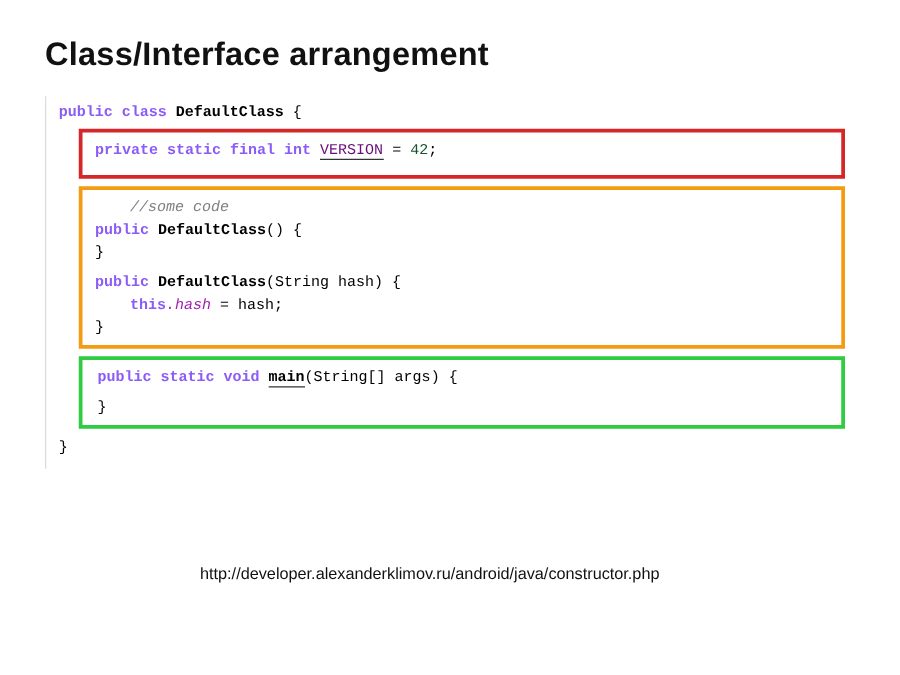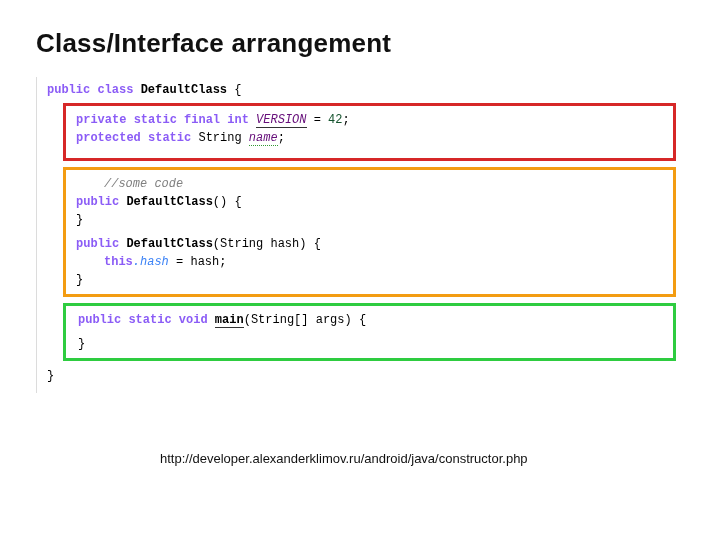--- a/index.html
+++ b/index.html
@@ -10,22 +10,22 @@
   .labels { width: 224px; flex: none; display: flex; flex-direction: column; }
   .label { font-size: 22px; color: #8a8a8a; font-weight: 400; }
   .label-vars { margin-top: 16px; }
   .label-ctor { margin-top: 84px; }
   .label-meth { margin-top: 144px; }
   .code-panel { flex: 1; background: #fff; border-left: 1px solid #dcdcdc; padding: 4px 8px 8px 10px; font-family: Consolas, "Courier New", monospace; font-size: 12px; line-height: 1.5; color: #000; }
   .code-panel .blank { height: 6px; }
   .kw { color: #8b5cf6; font-weight: bold; }
   .type { color: #000; }
   .name-bold { font-weight: bold; color: #000; }
-  .ident { color: #3b82f6; font-style: italic; }
-  .ident-u { color: #660e7a; font-style: italic; border-bottom: 1px dotted #339933; }
+  .ident { color: #a21caf; font-style: italic; }
+  .ident-u { color: #660e7a; border-bottom: 1px dotted #339933; }
   .underline { border-bottom: 1px solid #333; padding-bottom: 0px; }
   .num { color: #14532d; }
   .comment { color: #808080; font-style: italic; }
   .box { border: 3px solid; padding: 5px 8px 5px 10px; margin: 4px 0 6px 16px; }
   .box-red { border-color: #d62728; }
   .box-orange { border-color: #f39c12; }
   .box-green { border-color: #2ecc40; padding-left: 12px; }
   .ind1 { padding-left: 28px; display: block; }
   .row { display: block; white-space: pre; }
   .footer-link { position: absolute; left: 140px; bottom: 30px; font-size: 13px; color: #111; padding-left: 20px; }
@@ -37,21 +37,20 @@
   <div class="title">Class/Interface arrangement</div>
 
   <div class="content">
 
     <div class="code-panel">
 
       <span class="row"><span class="kw">public</span> <span class="kw">class</span> <span class="name-bold">DefaultClass</span><span> {</span></span>
 
       <div class="box box-red">
         <span class="row"><span class="kw">private</span> <span class="kw">static</span> <span class="kw">final</span> <span class="kw">int</span> <span class="ident-u underline">VERSION</span><span> = </span><span class="num">42</span><span>;</span></span>
-        <span class="row"><span class="kw">protected</span> <span class="kw">static</span> <span class="type">String</span> <span class="ident-u">name</span><span>;</span></span>
         <div class="blank"></div>
       </div>
 
       <div class="box box-orange">
         <span class="row ind1"><span class="comment">//some code</span></span>
         <span class="row"><span class="kw">public</span> <span class="name-bold">DefaultClass</span><span>() {</span></span>
         <span class="row">}</span>
         <div class="blank"></div>
         <span class="row"><span class="kw">public</span> <span class="name-bold">DefaultClass</span><span>(</span><span class="type">String</span><span> hash</span><span>) {</span></span>
         <span class="row ind1"><span class="kw">this</span><span class="ident">.hash</span><span> = hash;</span></span>

